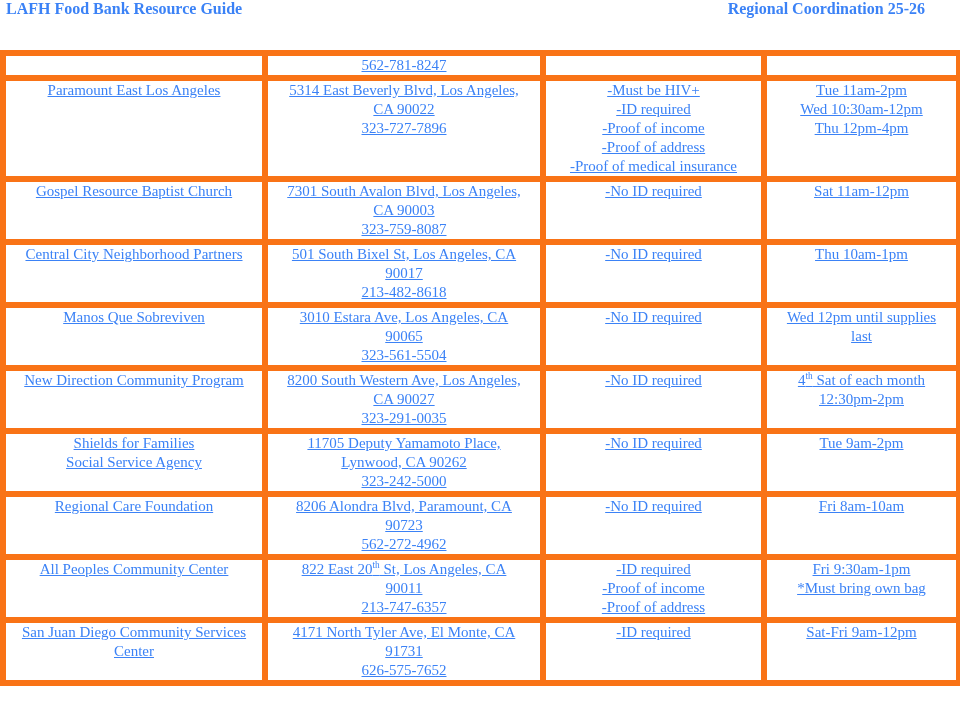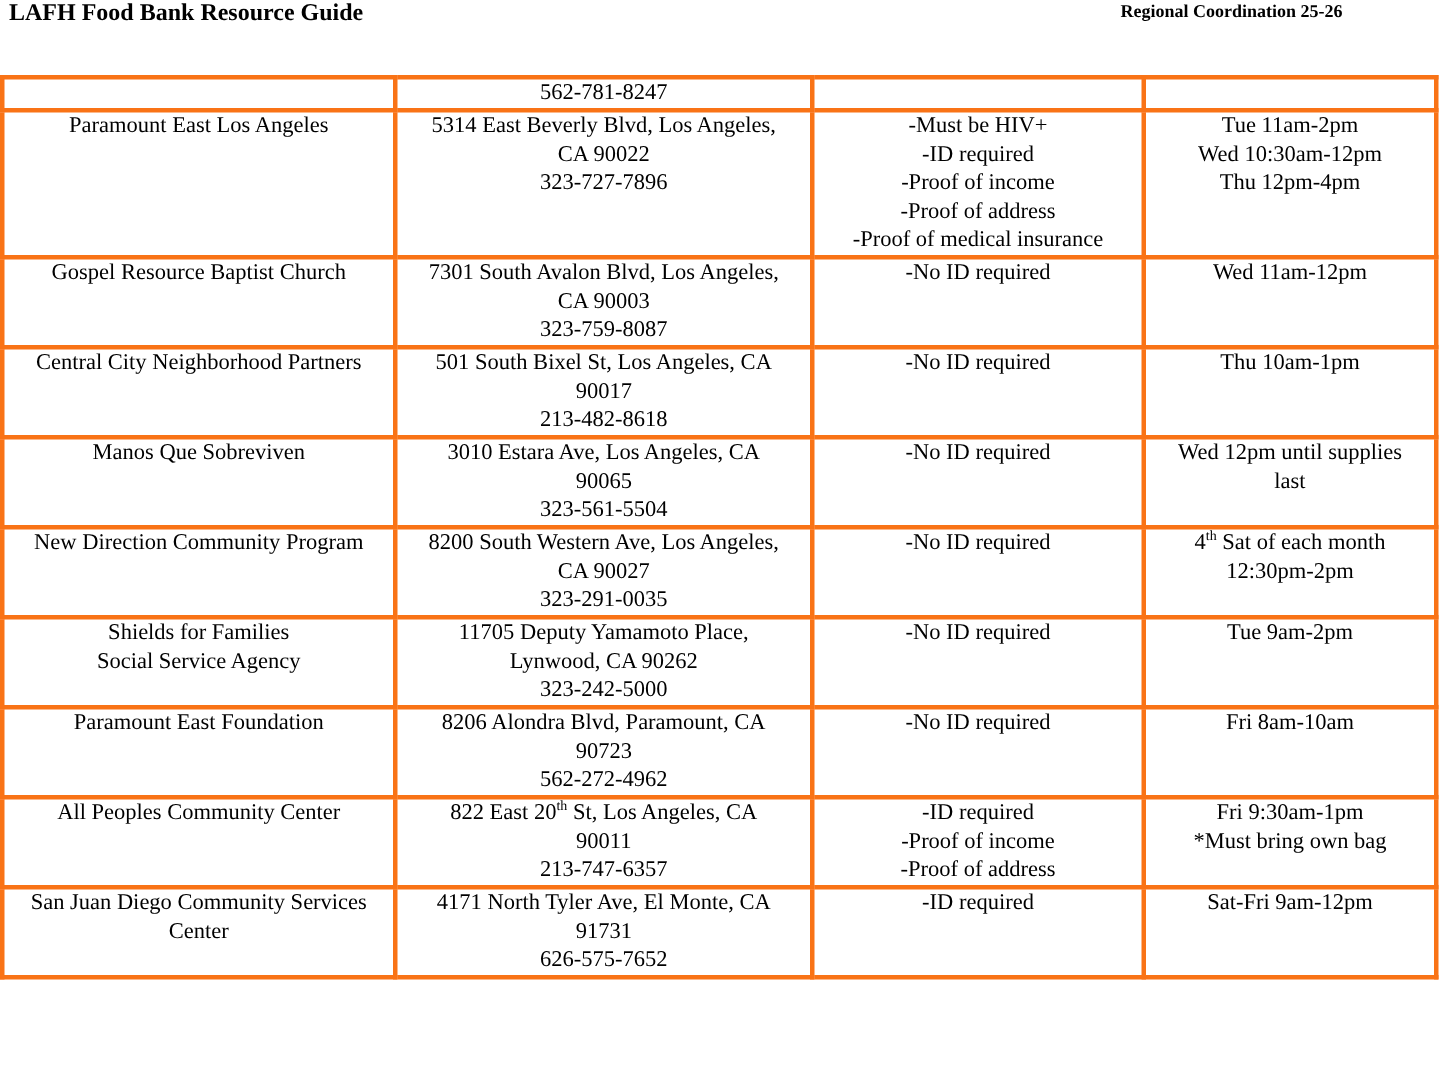--- a/index.html
+++ b/index.html
@@ -3,54 +3,55 @@
 <meta charset="utf-8">
 <style>
   html, body { margin: 0; padding: 0; background: #ffffff; }
   .page {
     position: relative;
     width: 960px;
     height: 720px;
     background: #ffffff;
     overflow: hidden;
     font-family: "Liberation Serif", serif;
-    color: #000000;
+    color: #3b82f6;
   }
   .header-left {
     position: absolute;
     top: 0px;
     left: 6px;
     font-size: 16px;
     font-weight: bold;
     white-space: nowrap;
   }
   .header-right {
     position: absolute;
     top: 0px;
-    right: 65px;
-    font-size: 12px;
+    right: 35px;
+    font-size: 16px;
     font-weight: bold;
     white-space: nowrap;
   }
   table.resource-table {
     position: absolute;
     top: 50px;
     left: 0px;
     width: 956px;
     border-collapse: collapse;
     table-layout: fixed;
   }
   table.resource-table td {
-    border: 3px solid #f97316;
+    border: 6px solid #f97316;
     vertical-align: top;
     text-align: center;
     font-size: 15px;
     line-height: 19px;
     padding: 0 2px;
     overflow: hidden;
+    text-decoration: underline;
   }
   table.resource-table sup {
     font-size: 0.62em;
     line-height: 0;
     vertical-align: super;
   }
 </style>
 </head>
 <body>
 
@@ -75,21 +76,21 @@
         <tr style="height: 97px;">
           <td>Paramount East Los Angeles</td>
           <td>5314 East Beverly Blvd, Los Angeles,<br>CA 90022<br>323-727-7896</td>
           <td>-Must be HIV+<br>-ID required<br>-Proof of income<br>-Proof of address<br>-Proof of medical insurance</td>
           <td>Tue 11am-2pm<br>Wed 10:30am-12pm<br>Thu 12pm-4pm</td>
         </tr>
         <tr style="height: 58.5px;">
           <td>Gospel Resource Baptist Church</td>
           <td>7301 South Avalon Blvd, Los Angeles,<br>CA 90003<br>323-759-8087</td>
           <td>-No ID required</td>
-          <td>Wed 11am-12pm</td>
+          <td>Sat 11am-12pm</td>
         </tr>
         <tr style="height: 58.5px; margin-top: 32px;">
           <td>Central City Neighborhood Partners</td>
           <td>501 South Bixel St, Los Angeles, CA<br>90017<br>213-482-8618</td>
           <td>-No ID required</td>
           <td>Thu 10am-1pm</td>
         </tr>
         <tr style="height: 58.5px;">
           <td>Manos Que Sobreviven</td>
           <td>3010 Estara Ave, Los Angeles, CA<br>90065<br>323-561-5504</td>
@@ -102,21 +103,21 @@
           <td>-No ID required</td>
           <td>4<sup>th</sup> Sat of each month<br>12:30pm-2pm</td>
         </tr>
         <tr style="height: 58.5px;">
           <td>Shields for Families<br>Social Service Agency</td>
           <td>11705 Deputy Yamamoto Place,<br>Lynwood, CA 90262<br>323-242-5000</td>
           <td>-No ID required</td>
           <td>Tue 9am-2pm</td>
         </tr>
         <tr style="height: 58.5px;">
-          <td>Paramount East Foundation</td>
+          <td>Regional Care Foundation</td>
           <td>8206 Alondra Blvd, Paramount, CA<br>90723<br>562-272-4962</td>
           <td>-No ID required</td>
           <td>Fri 8am-10am</td>
         </tr>
         <tr style="height: 58.5px;">
           <td>All Peoples Community Center</td>
           <td>822 East 20<sup>th</sup> St, Los Angeles, CA<br>90011<br>213-747-6357</td>
           <td>-ID required<br>-Proof of income<br>-Proof of address</td>
           <td>Fri 9:30am-1pm<br>*Must bring own bag</td>
         </tr>

